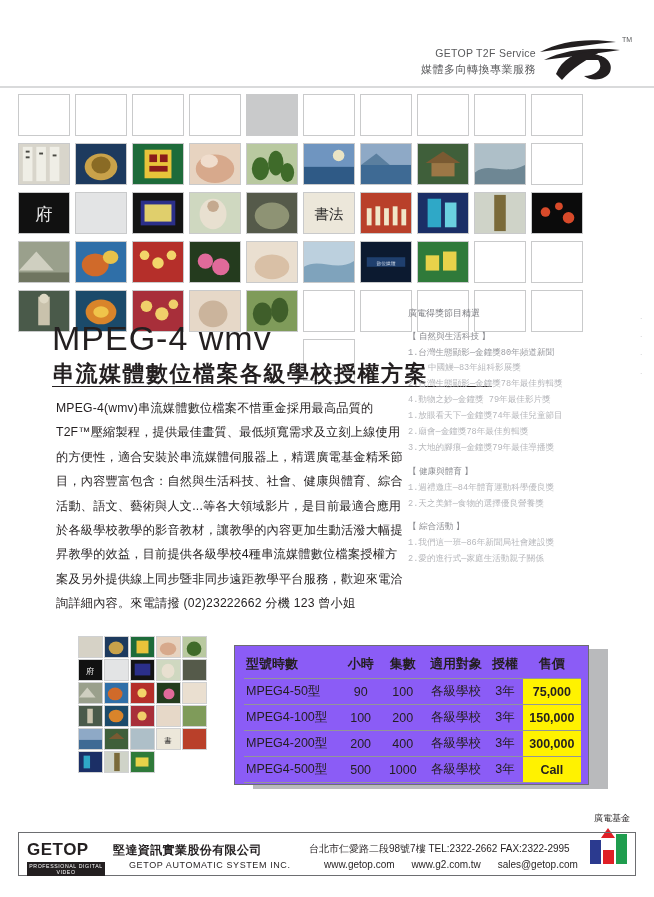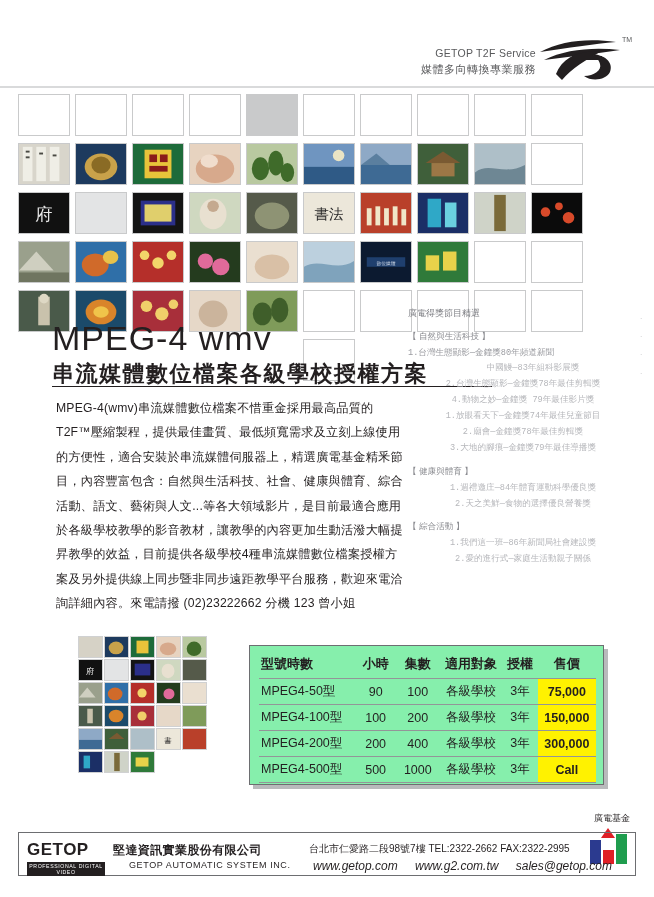--- a/index.html
+++ b/index.html
@@ -153,21 +153,21 @@
   .awards .aw-head {
     color: #8a8b90;
     margin-top: 7px;
     margin-bottom: 1px;
   }
   .awards .aw-item {
     white-space: nowrap;
     overflow: hidden;
     font-family: Liberation Mono, monospace;
   }
-  .awards .aw-item.fade { color: #b6b7bb; text-align: center; }
+  .awards .aw-item.fade { color: #b6b7bb; }
   .aw-indent { padding-left: 20px; }
 
   .right-edge-marks {
     position: absolute;
     right: 8px;
     top: 310px;
     width: 6px;
     height: 340px;
     font-size: 7px;
     color: #c9cacb;
@@ -187,26 +187,26 @@
     width: 25px;
     height: 22px;
     border: 1px solid #d0d1d2;
     box-sizing: border-box;
     overflow: hidden;
   }
 
   
   .table-wrap {
     position: absolute;
-    left: 249px;
+    left: 234px;
     top: 645px;
     width: 355px;
     height: 140px;
     border: 1px solid #6d6e71;
-    background: #86efac;
+    background: #8b5cf6;
     box-sizing: border-box;
   }
   .table-shadow {
     position: absolute;
     left: 253px;
     top: 649px;
     width: 355px;
     height: 140px;
     background: #b9babc;
   }
@@ -298,24 +298,23 @@
     margin-left: 16px;
   }
   .footer-addr {
     position: absolute;
     left: 290px;
     top: 9px;
     font-size: 10px;
   }
   .footer-web {
     position: absolute;
-    left: 294px;
+    left: 305px;
     top: 26px;
-    font-size: 12px;
-    font-style: italic;
+    font-size: 10px;
   }
   .footer-web span { margin-right: 14px; }
 
   .gbf-label {
     position: absolute;
     right: 24px;
     top: 812px;
     font-size: 9px;
     color: #231f20;
   }

